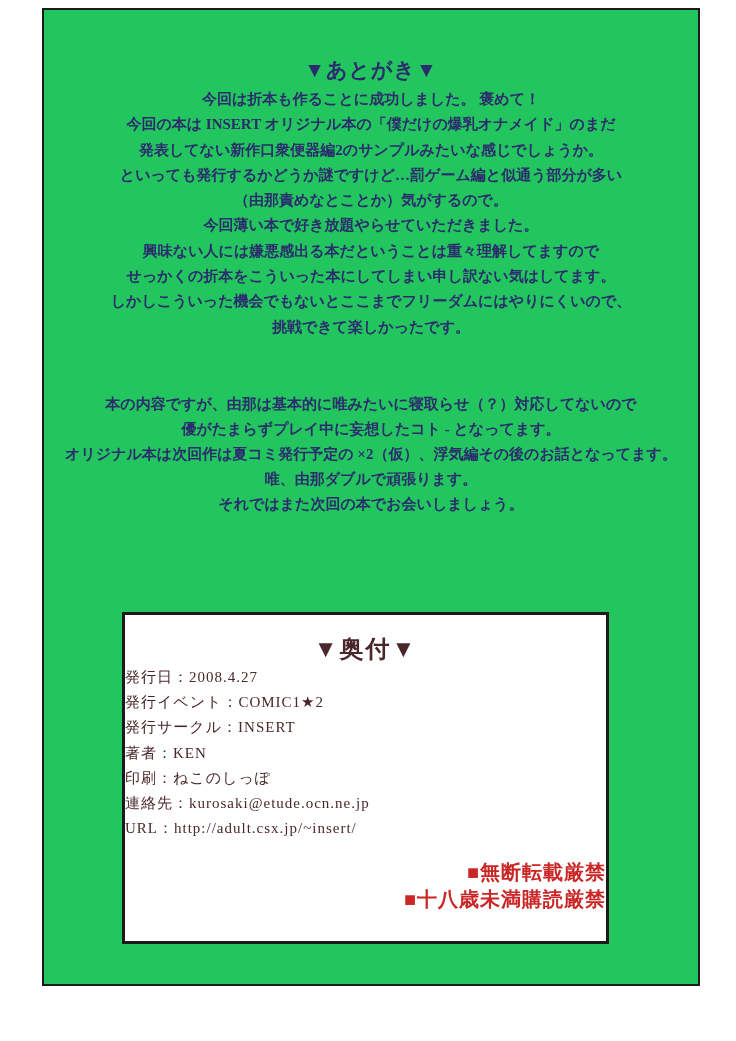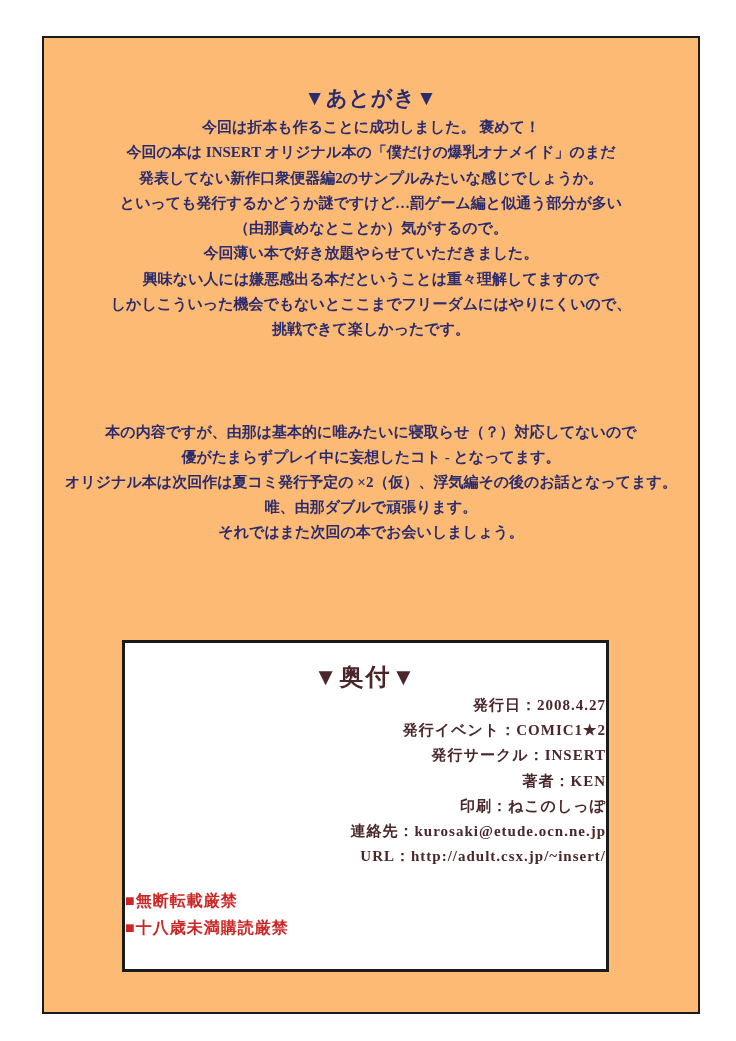--- a/index.html
+++ b/index.html
@@ -11,24 +11,24 @@
   *{margin:0;padding:0;box-sizing:border-box;}
   html,body{width:736px;height:1041px;background:#fdfdfd;overflow:hidden;}
   .page{
     position:relative;
     width:736px;height:1041px;
     background:#ffffff;
     font-family:"Liberation Serif","DejaVu Serif",serif;
   }
   .outer-frame{
     position:absolute;
-    left:42px;top:36px;
+    left:42px;top:8px;
     width:658px;height:978px;
     border:2px solid var(--frame);
-    background:#fdba74;
+    background:#22c55e;
   }
   .afterword-title{
     position:absolute;
     left:0;top:46px;
     width:100%;
     text-align:center;
     color:var(--navy);
     font-size:21px;
     font-weight:bold;
     letter-spacing:1px;
@@ -60,53 +60,54 @@
     text-align:center;
     color:var(--maroon);
     font-size:24px;
     font-weight:bold;
     letter-spacing:2px;
   }
   .colophon-lines{
     position:absolute;
     left:0;top:50px;
     width:100%;
-    text-align:right;
+    text-align:left;
     color:var(--maroon);
     font-size:15px;
-    font-weight:bold;
+    font-weight:normal;
   }
   .colophon-lines .text-line{height:25.2px;line-height:25.2px;letter-spacing:1px;}
   .colophon-warnings{
     position:absolute;
     left:0;top:244px;
     width:100%;
-    text-align:left;
+    text-align:right;
     color:var(--red);
-    font-size:16px;
+    font-size:20px;
     font-weight:bold;
   }
   .colophon-warnings .text-line{height:27px;line-height:27px;letter-spacing:1px;}
 </style>
 </head>
 <body>
 
 <div class="page">
   <div class="outer-frame">
 
     <div class="afterword-title">▼あとがき▼</div>
 
     <div class="afterword-block block-1">
       <div class="text-line">今回は折本も作ることに成功しました。 褒めて！</div>
       <div class="text-line">今回の本は INSERT オリジナル本の「僕だけの爆乳オナメイド」のまだ</div>
       <div class="text-line">発表してない新作口衆便器編2のサンプルみたいな感じでしょうか。</div>
       <div class="text-line">といっても発行するかどうか謎ですけど…罰ゲーム編と似通う部分が多い</div>
       <div class="text-line">（由那責めなとことか）気がするので。</div>
       <div class="text-line">今回薄い本で好き放題やらせていただきました。</div>
       <div class="text-line">興味ない人には嫌悪感出る本だということは重々理解してますので</div>
+      <div class="text-line">せっかくの折本をこういった本にしてしまい申し訳ない気はしてます。</div>
       <div class="text-line">しかしこういった機会でもないとここまでフリーダムにはやりにくいので、</div>
       <div class="text-line">挑戦できて楽しかったです。</div>
     </div>
 
     <div class="afterword-block block-2">
       <div class="text-line">本の内容ですが、由那は基本的に唯みたいに寝取らせ（？）対応してないので</div>
       <div class="text-line">優がたまらずプレイ中に妄想したコト - となってます。</div>
       <div class="text-line">オリジナル本は次回作は夏コミ発行予定の ×2（仮）、浮気編その後のお話となってます。</div>
       <div class="text-line">唯、由那ダブルで頑張ります。</div>
       <div class="text-line">それではまた次回の本でお会いしましょう。</div>

